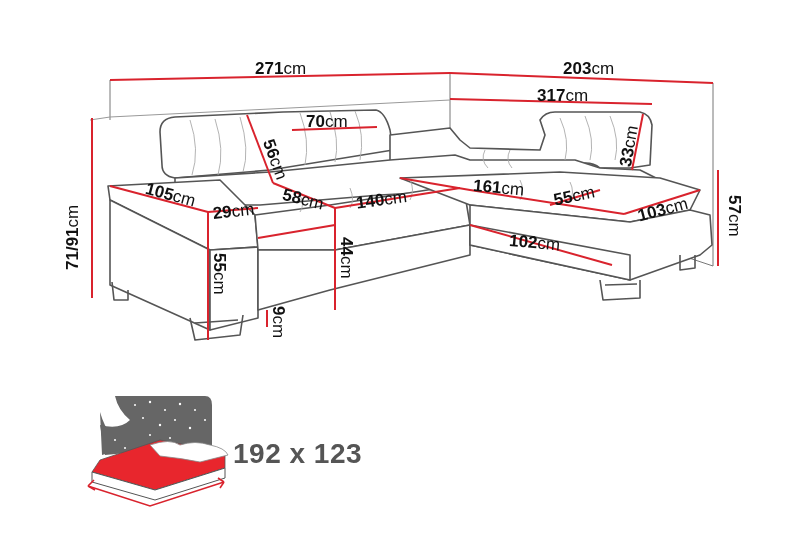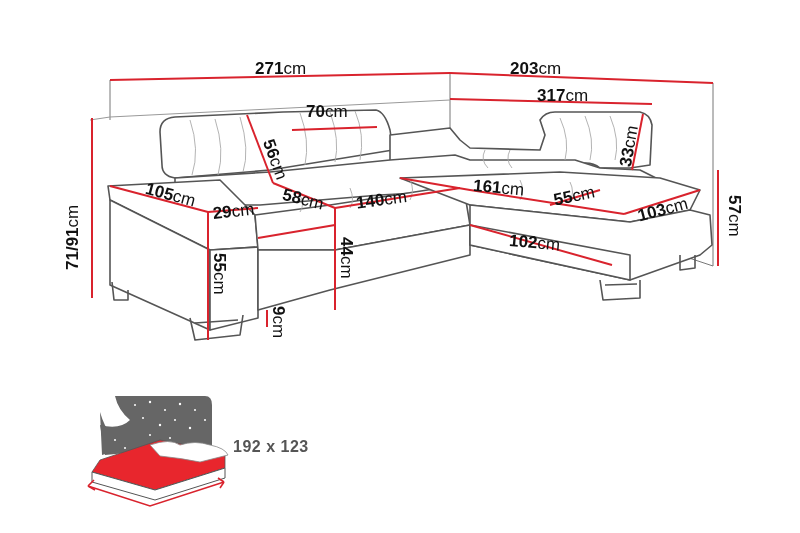--- a/index.html
+++ b/index.html
@@ -2,21 +2,21 @@
 <html><head>
 <meta charset="utf-8">
 <style>
   html, body { margin:0; padding:0; background:#ffffff; }
   body { width:800px; height:533px; position:relative; overflow:hidden; font-family:"Liberation Sans", sans-serif; }
   #stage { position:absolute; left:0; top:0; width:800px; height:508px; }
   .lbl { position:absolute; white-space:nowrap; color:#111; font-size:17px; line-height:1; }
   .lbl b { font-weight:700; }
   .lbl .u { font-weight:400; }
   .rot { transform-origin:0 0; }
-  .bedsize { position:absolute; left:233px; top:438px; font-size:16px; font-weight:700; color:#555; letter-spacing:0.5px; }
+  .bedsize { position:absolute; left:233px; top:438px; font-size:28px; font-weight:700; color:#555; letter-spacing:0.5px; }
 </style>
 </head>
 <body>
 
 <div id="stage">
 
   <svg width="800" height="533" viewBox="0 0 800 533" style="position:absolute;left:0;top:0">
     <g fill="#fff" stroke="#555" stroke-width="1.6" stroke-linejoin="round">
 
       <path d="M110 80 L110 120 M450 73 L450 130 M713 83 L713 168 M713 168 L713 266 L680 255" fill="none" stroke="#777" stroke-width="1"></path>
@@ -96,23 +96,23 @@
       </g>
       <path d="M100 460 L160 440 L225 452 L225 468 L155 490 L92 472 Z" fill="#e8262d" stroke="#555" stroke-width="0.8"></path>
       <path d="M150 445 Q170 438 180 445 Q195 440 210 445 Q225 448 228 455 L200 462 Q180 458 160 456 Z" fill="#fff" stroke="#888" stroke-width="0.8"></path>
       <path d="M92 472 L155 490 L225 468 L225 478 L155 500 L92 482 Z" fill="#fff" stroke="#555" stroke-width="1"></path>
       <path d="M88 486 L150 506 L224 482" fill="none" stroke="#d9232d" stroke-width="1.6"></path>
       <path d="M88 486 L94 480 M88 486 L95 490 M224 482 L218 478 M224 482 L220 488" fill="none" stroke="#d9232d" stroke-width="1.6"></path>
     </g>
   </svg>
 
   <div class="lbl" style="left:255px;top:60px"><b>271</b><span class="u">cm</span></div>
-  <div class="lbl" style="left:510px;top:60px"><b>203</b><span class="u">cm</span></div>
+  <div class="lbl" style="left:563px;top:60px"><b>203</b><span class="u">cm</span></div>
   <div class="lbl" style="left:537px;top:87px"><b>317</b><span class="u">cm</span></div>
-  <div class="lbl" style="left:306px;top:103px"><b>70</b><span class="u">cm</span></div>
+  <div class="lbl" style="left:306px;top:113px"><b>70</b><span class="u">cm</span></div>
   <div class="lbl rot" style="left:276px;top:137px;transform:rotate(70deg)"><b>56</b><span class="u">cm</span></div>
   <div class="lbl rot" style="left:617px;top:165px;transform:rotate(-80deg)"><b>33</b><span class="u">cm</span></div>
   <div class="lbl rot" style="left:64px;top:270px;transform:rotate(-90deg)"><b>71/91</b><span class="u">cm</span></div>
   <div class="lbl rot" style="left:148px;top:180px;transform:rotate(15deg)"><b>105</b><span class="u">cm</span></div>
   <div class="lbl rot" style="left:212px;top:205px;transform:rotate(-6deg)"><b>29</b><span class="u">cm</span></div>
   <div class="lbl rot" style="left:285px;top:186px;transform:rotate(14deg)"><b>58</b><span class="u">cm</span></div>
   <div class="lbl rot" style="left:355px;top:195px;transform:rotate(-8deg)"><b>140</b><span class="u">cm</span></div>
   <div class="lbl rot" style="left:474px;top:177px;transform:rotate(5deg)"><b>161</b><span class="u">cm</span></div>
   <div class="lbl rot" style="left:552px;top:192px;transform:rotate(-12deg)"><b>55</b><span class="u">cm</span></div>
   <div class="lbl rot" style="left:636px;top:208px;transform:rotate(-15deg)"><b>103</b><span class="u">cm</span></div>

